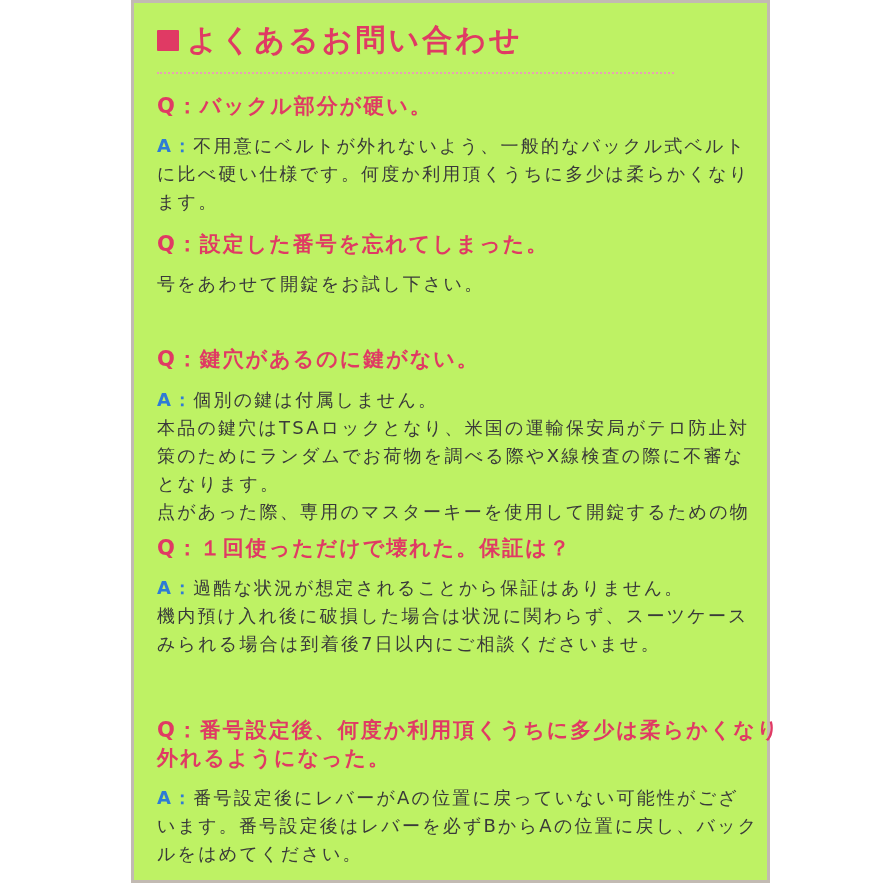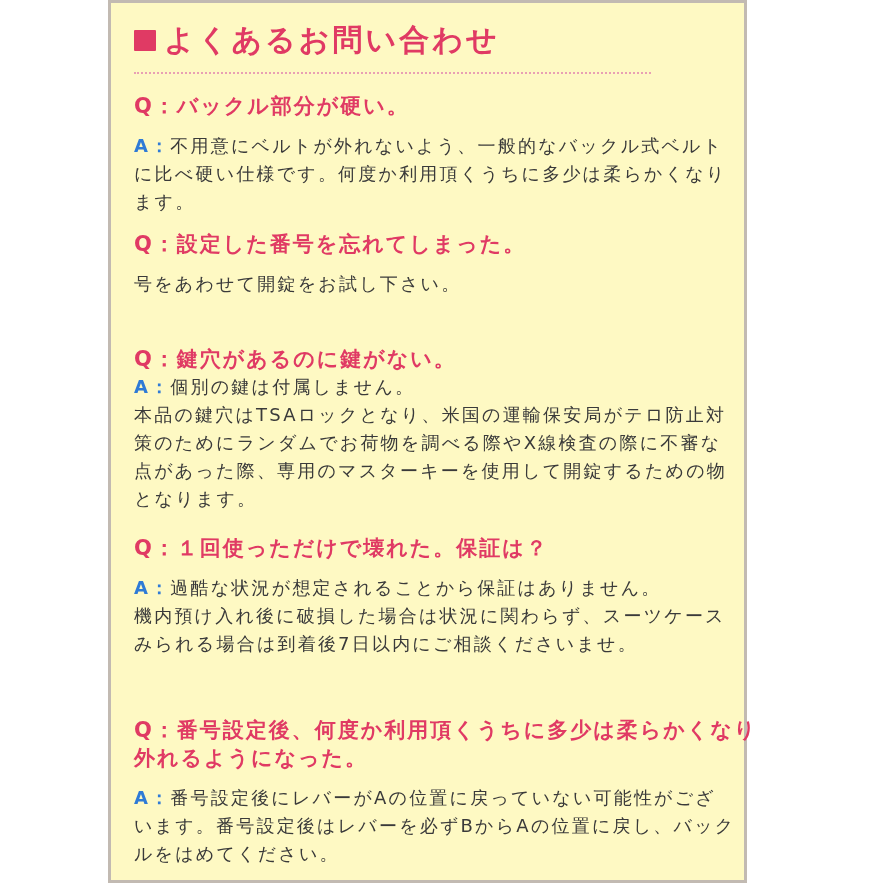--- a/index.html
+++ b/index.html
@@ -9,26 +9,26 @@
       width: 883px;
       height: 883px;
       overflow: hidden;
     }
     body {
       position: relative;
       font-family: "DejaVu Sans", "Liberation Sans", sans-serif;
     }
     .frame {
       position: absolute;
-      left: 108px;
+      left: 131px;
       top: 0px;
       width: 633px;
       height: 877px;
       border: 3px solid #c2bab2;
-      background: #fef9c3;
+      background: #bef264;
       box-sizing: content-box;
     }
     .title-row {
       position: absolute;
       left: 23px;
       top: 18px;
       display: flex;
       align-items: center;
       height: 38px;
     }
@@ -115,26 +115,26 @@
 
     <div class="faq-item" style="top:227px;">
       <div class="question">Q：設定した番号を忘れてしまった。</div>
       <div class="answer">
         <span class="answer-line">号をあわせて開錠をお試し下さい。</span>
       </div>
     </div>
 
     <div class="faq-item" style="top:342px;">
       <div class="question">Q：鍵穴があるのに鍵がない。</div>
-      <div class="answer" style="margin-top:0;">
+      <div class="answer" style="margin-top:13px;">
         <span class="answer-line"><span class="a-label">A：</span><span>個別の鍵は付属しません。</span></span>
         <span class="answer-line">本品の鍵穴はTSAロックとなり、米国の運輸保安局がテロ防止対</span>
         <span class="answer-line">策のためにランダムでお荷物を調べる際やX線検査の際に不審な</span>
+        <span class="answer-line">となります。</span>
         <span class="answer-line">点があった際、専用のマスターキーを使用して開錠するための物</span>
-        <span class="answer-line">となります。</span>
       </div>
     </div>
 
     <div class="faq-item" style="top:531px;">
       <div class="question">Q：１回使っただけで壊れた。保証は？</div>
       <div class="answer">
         <span class="answer-line"><span class="a-label">A：</span><span>過酷な状況が想定されることから保証はありません。</span></span>
         <span class="answer-line">機内預け入れ後に破損した場合は状況に関わらず、スーツケース</span>
         <span class="answer-line">みられる場合は到着後7日以内にご相談くださいませ。</span>
       </div>

